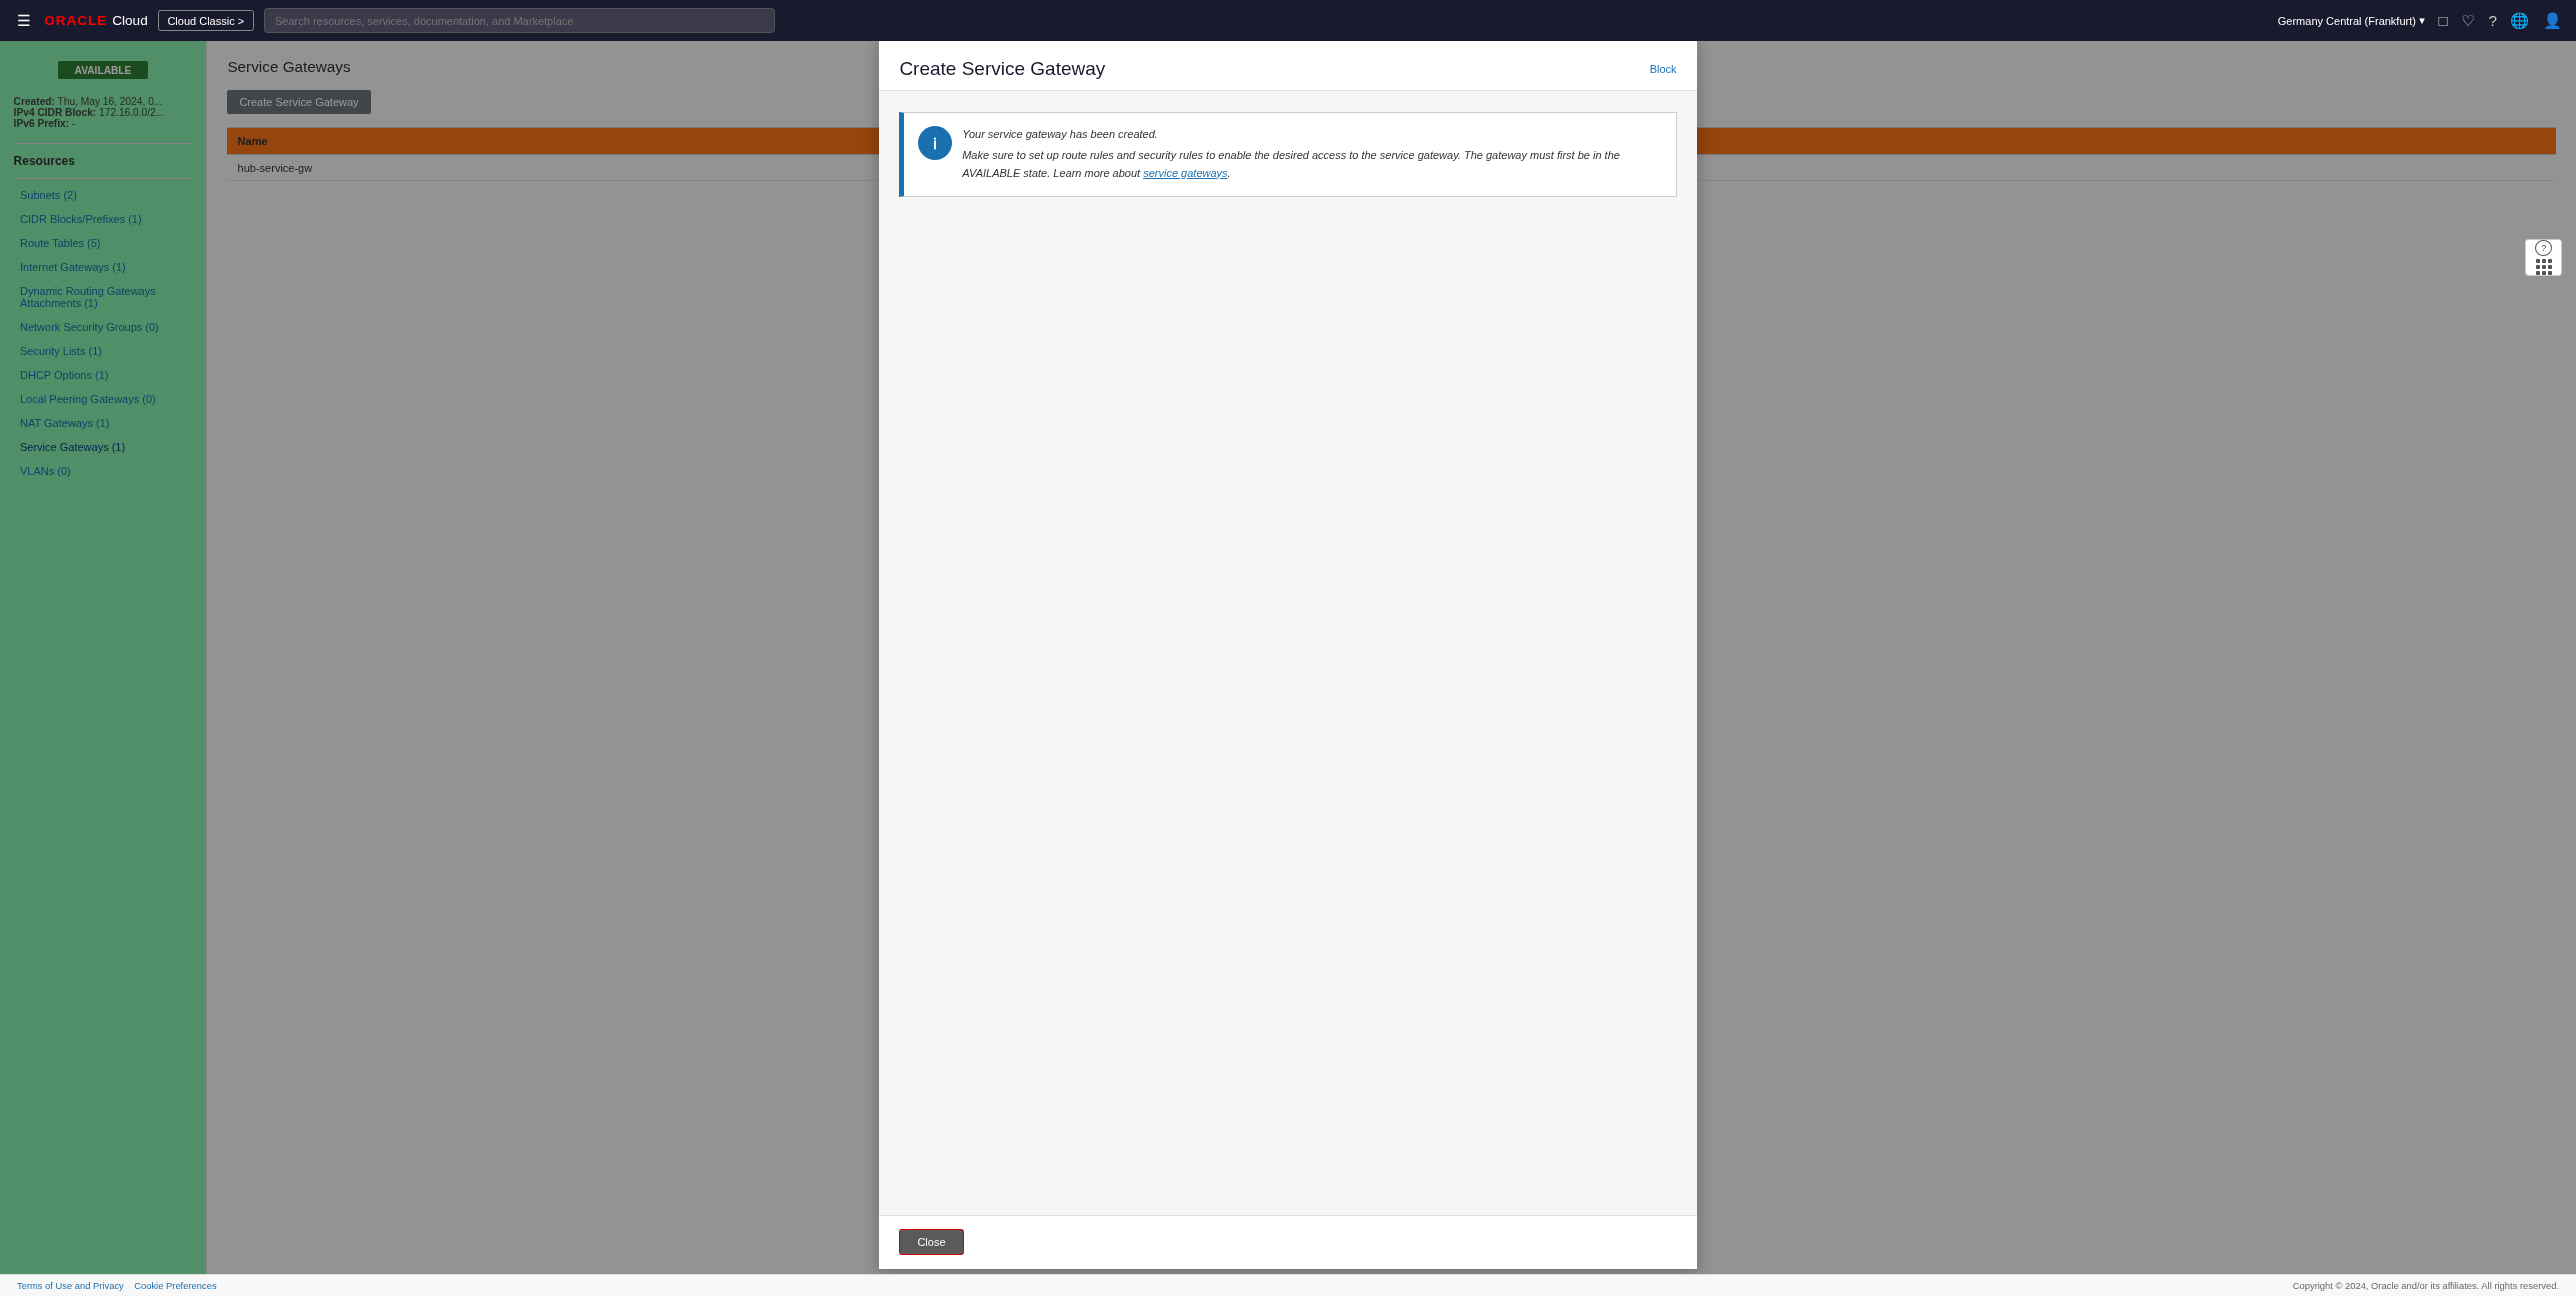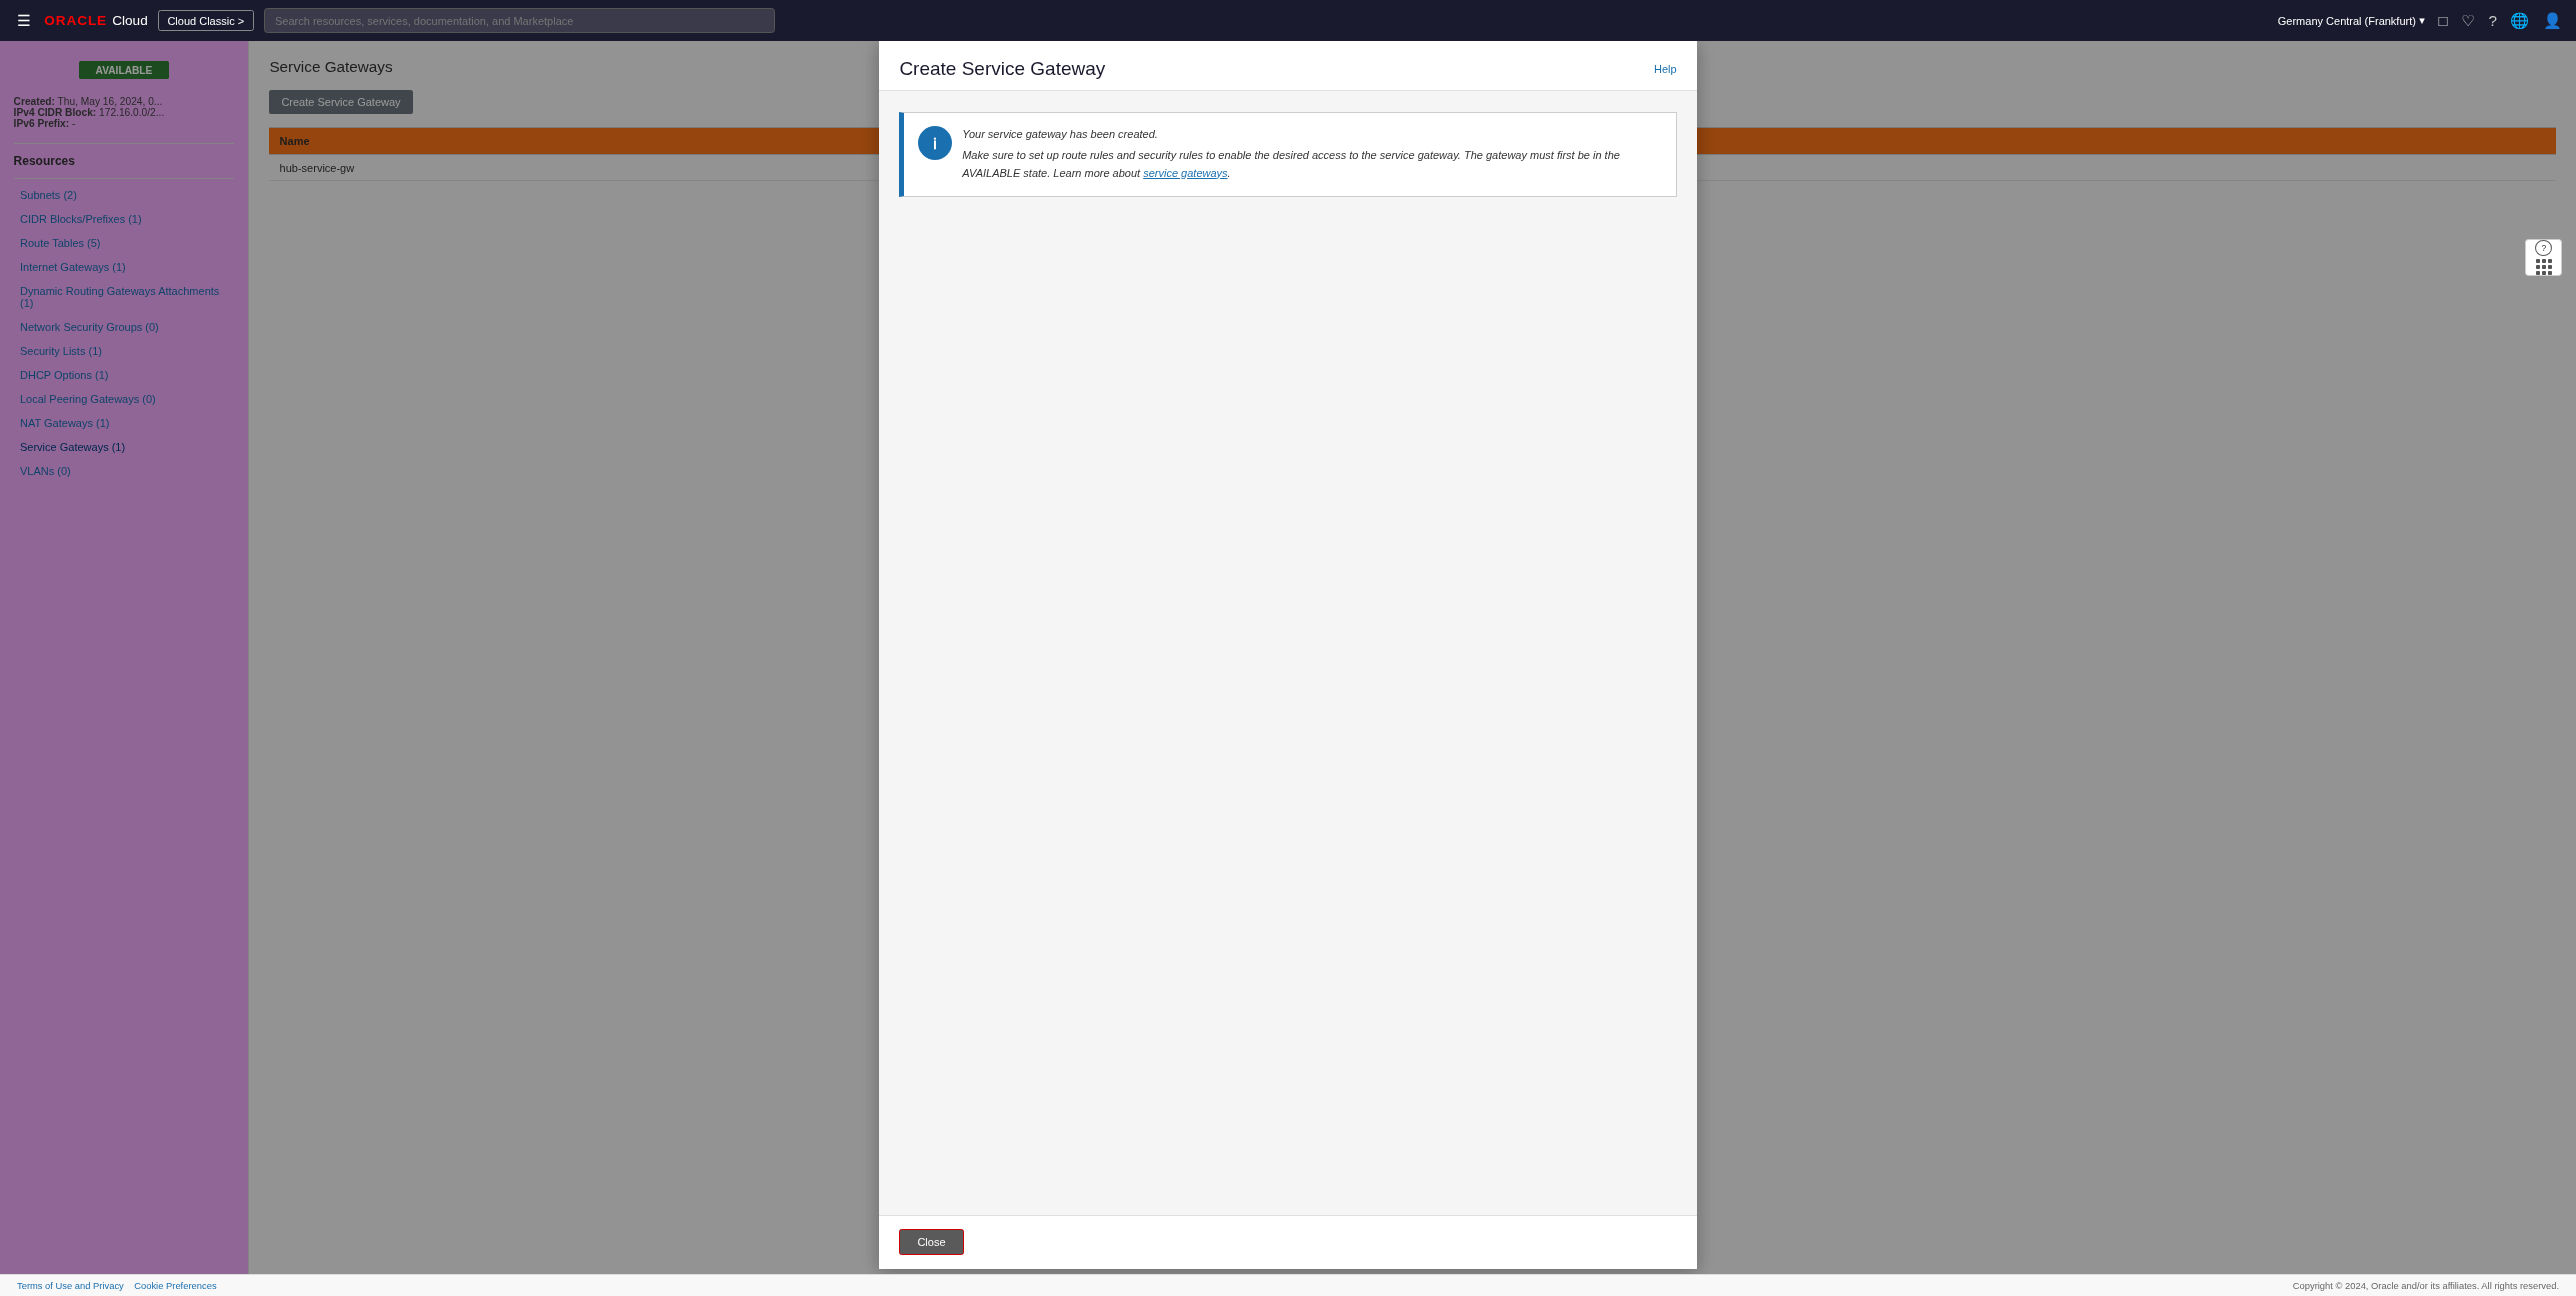--- a/index.html
+++ b/index.html
@@ -84,22 +84,22 @@
 
     
     .main-wrapper {
       display: flex;
       margin-top: 41px;
       height: calc(100vh - 41px);
     }
 
     
     .sidebar {
-      width: 249px;
-      background: #f0abfc;
+      width: 207px;
+      background: #86efac;
       border-right: 0.9px solid #ddd;
       overflow-y: auto;
       padding: 13.6px 0;
       flex-shrink: 0;
     }
     .sidebar-status {
       text-align: center;
       padding: 6.8px 13.6px 13.6px;
     }
     .status-badge {
@@ -416,21 +416,21 @@
         <span class="table-cell">hub-service-gw</span>
       </div>
     </div>
   </main>
 </div>
 
 <div class="modal-overlay">
   <div class="modal">
     <div class="modal-header">
       <h2 class="modal-title">Create Service Gateway</h2>
-      <a class="modal-help" href="#">Help</a>
+      <a class="modal-help" href="#">Block</a>
     </div>
     <div class="modal-body">
       <div class="alert-box">
         <div class="alert-icon-wrap">
           <span class="icon-i">ℹ</span>
         </div>
         <div class="alert-content">
           <div class="alert-title">Your service gateway has been created.</div>
           <div>
             <span>Make sure to set up route rules and security rules to enable the desired access to the service gateway. The gateway must first be in the AVAILABLE state. Learn more about </span><a href="#">service gateways</a><span>.</span>

